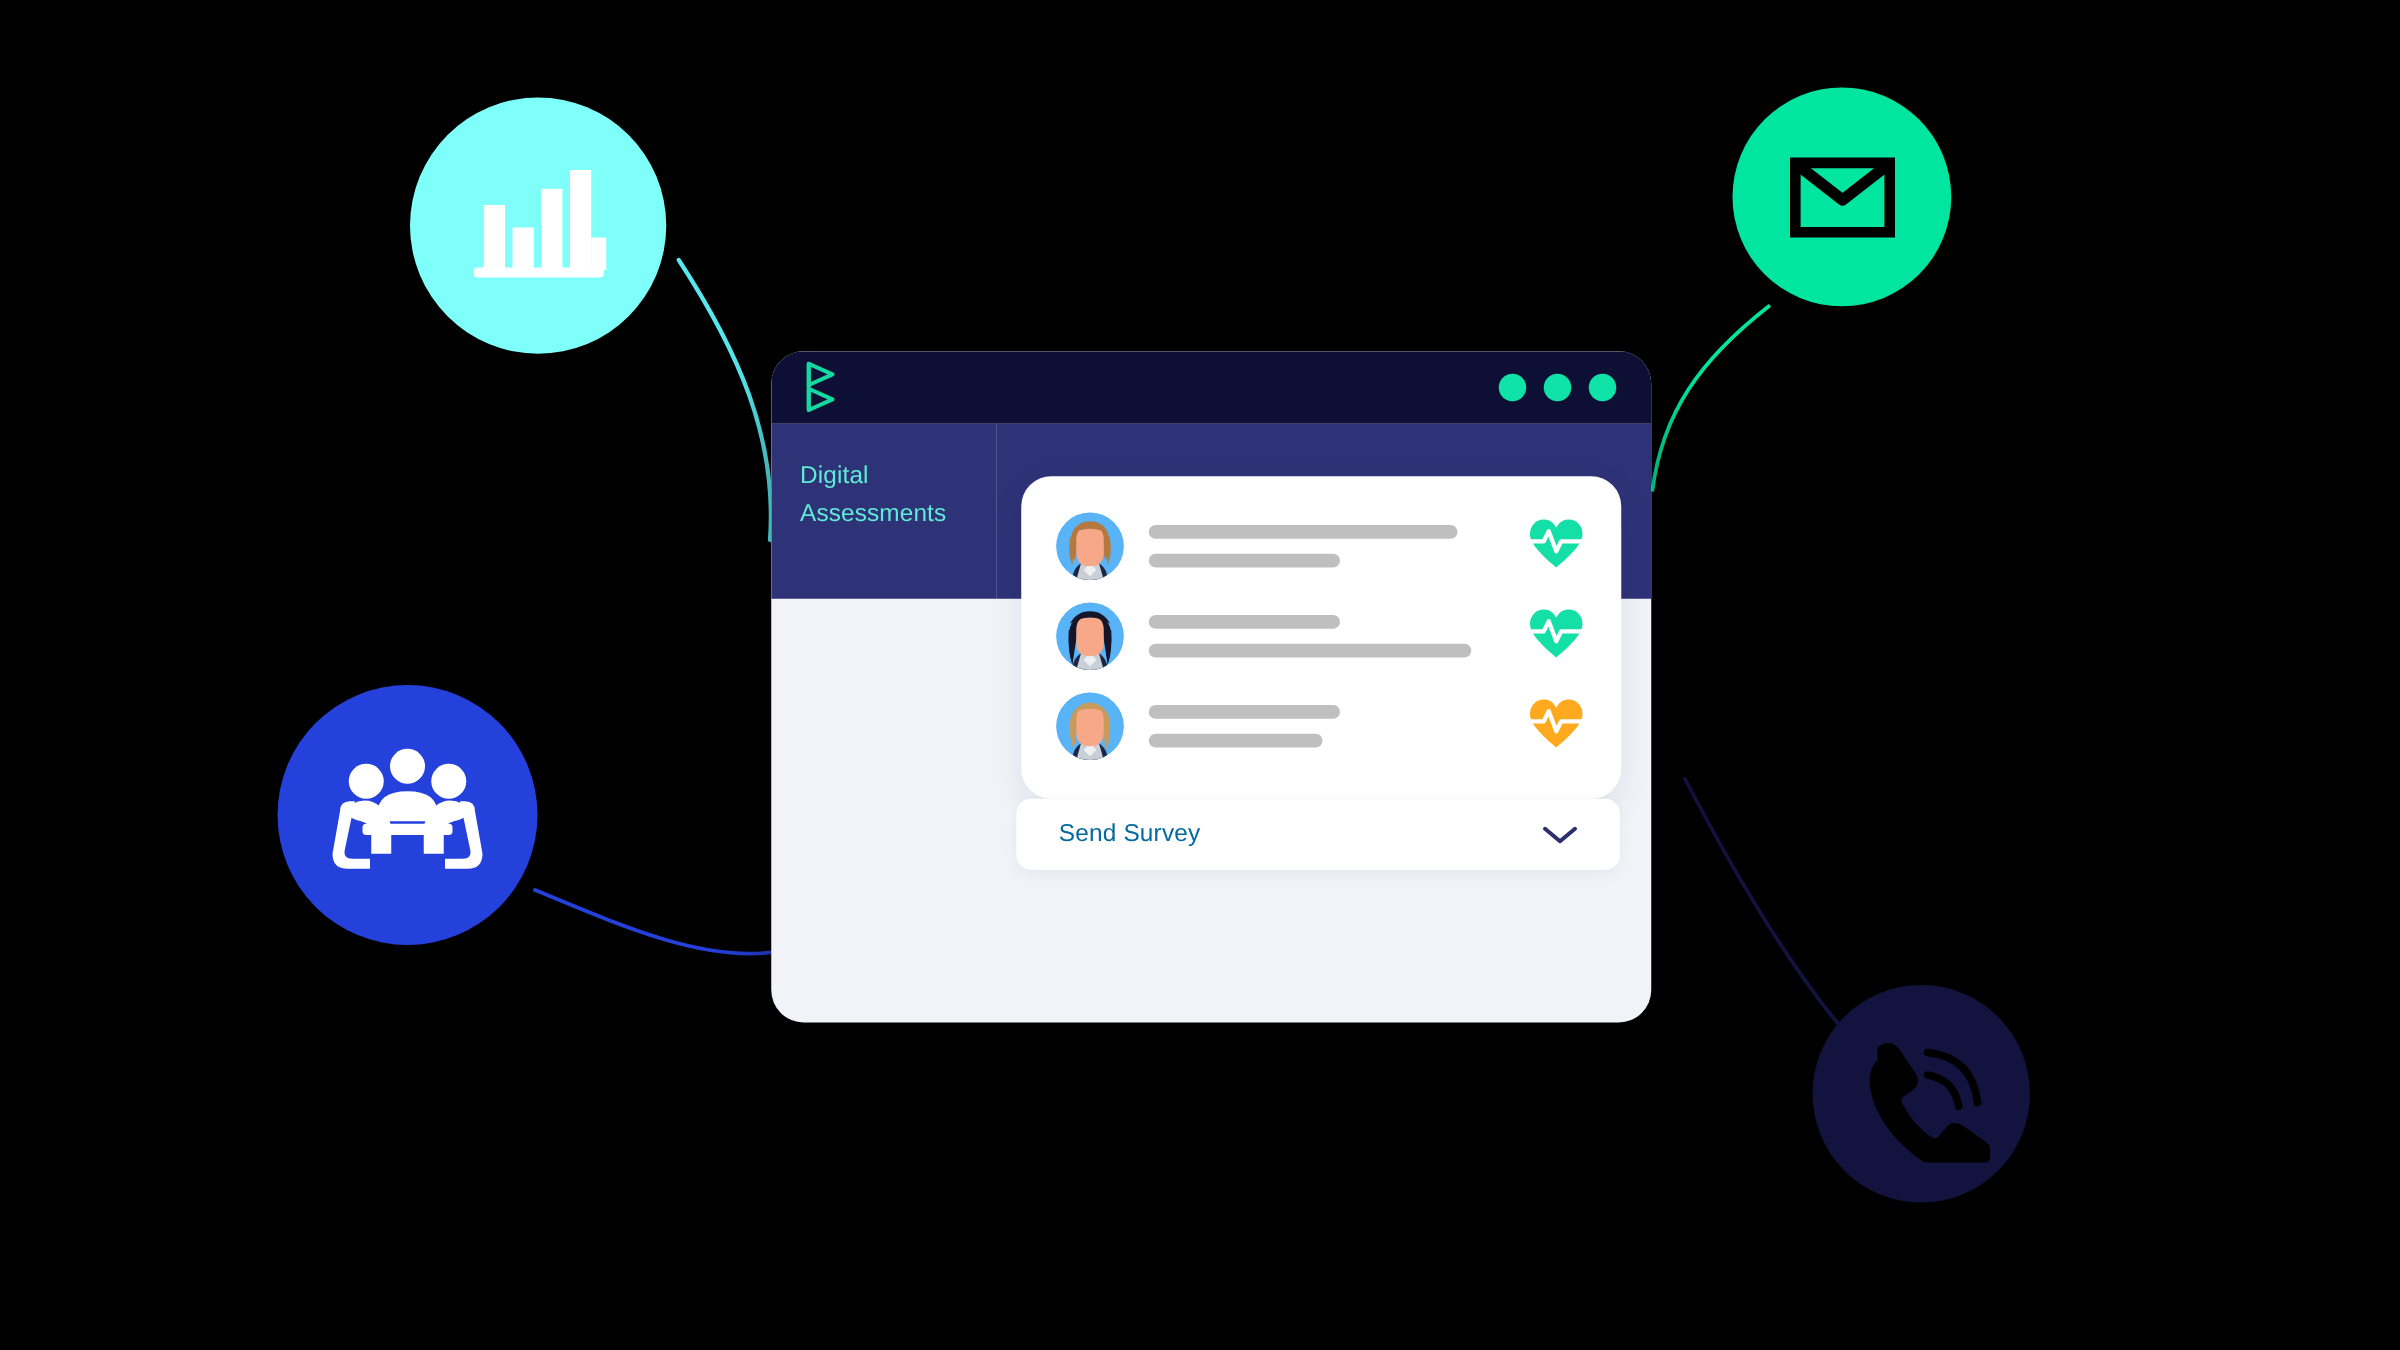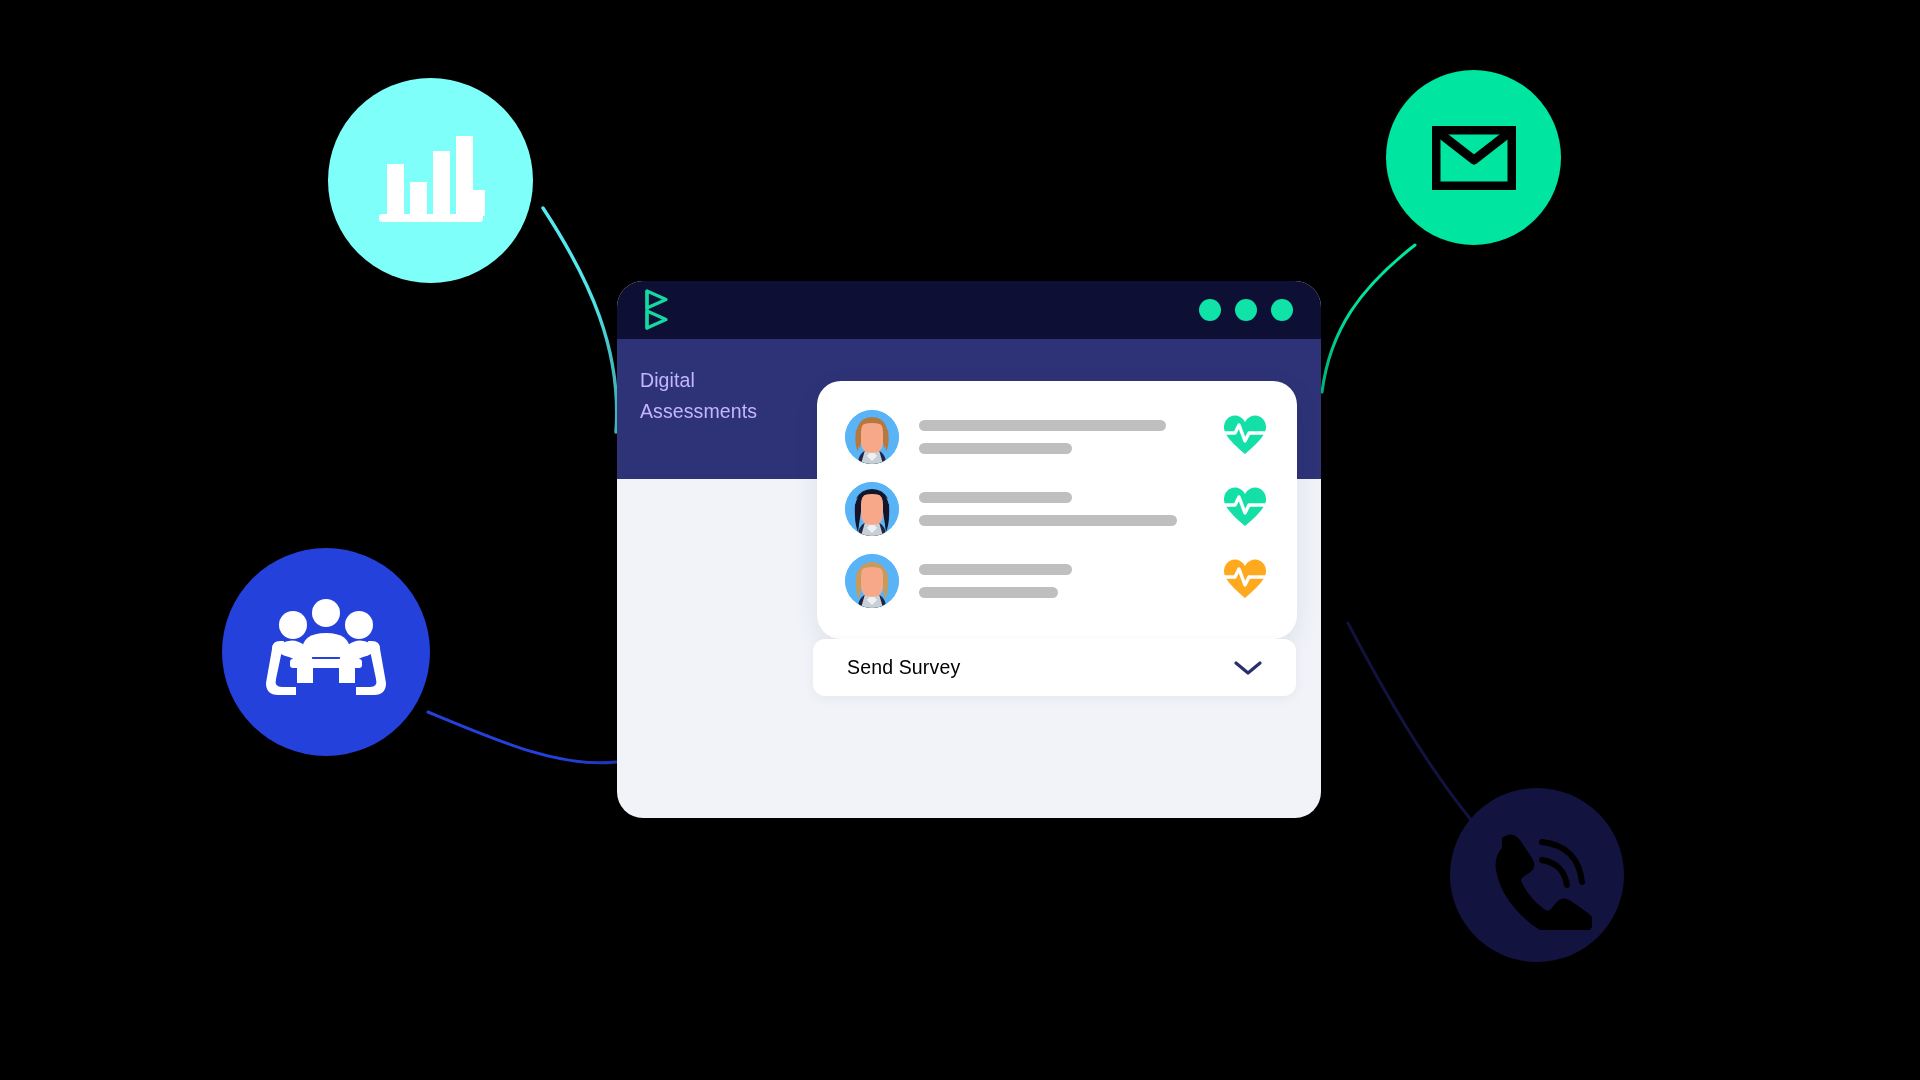--- a/index.html
+++ b/index.html
@@ -83,21 +83,21 @@
   .sidebar {
     position: absolute;
     left: 0; top: 0;
     width: 180px;
     height: 140px;
     background: #2E3377;
     box-sizing: border-box;
     padding: 26px 0 0 23px;
   }
   .sidebar-title {
-    color: #c4b5fd;
+    color: #5eead4;
     font-size: 19.5px;
     line-height: 31px;
     font-weight: 400;
     letter-spacing: 0.1px;
     width: 130px;
   }
   .sidebar-strip {
     position: absolute;
     left: 180px; top: 0;
     right: 0;
@@ -153,21 +153,21 @@
     height: 57px;
     margin-bottom: 9px;
     display: flex;
     align-items: center;
     justify-content: space-between;
     padding: 0 33px 0 34px;
     box-sizing: border-box;
     box-shadow: 0 3px 12px rgba(16,22,60,0.05);
   }
   .acc-label {
-    color: #000000;
+    color: #0369a1;
     font-size: 19.5px;
     letter-spacing: 0.15px;
   }
   .chev { width: 30px; height: 18px; }
   .chev svg { display: block; }
 </style>
 </head>
 <body>
 
 <div class="stage">

